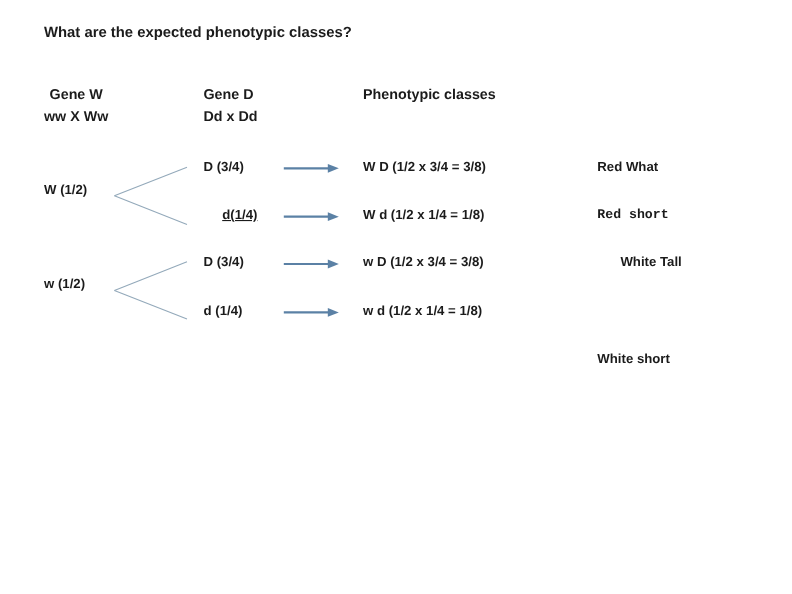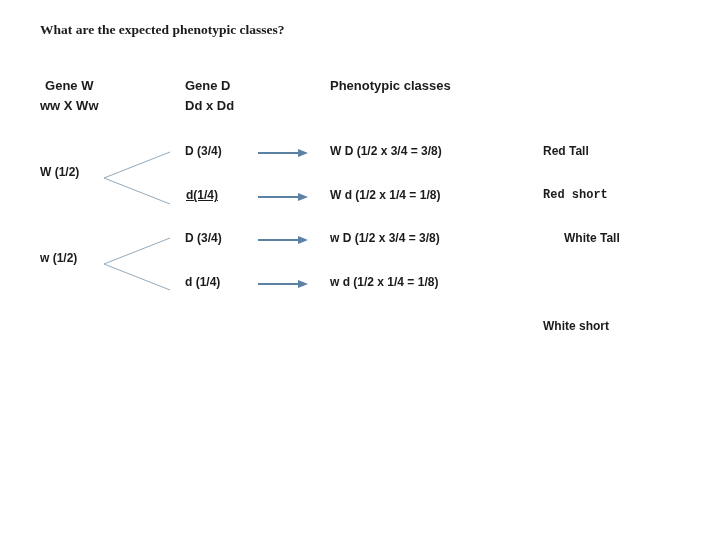--- a/index.html
+++ b/index.html
@@ -41,21 +41,21 @@
   .arrow-head {
     fill: var(--arrow, #5b81a5);
     stroke: none;
   }
 </style>
 </head>
 <body>
 
 <div class="slide">
 
-  <div class="abs title" style="left:40px; top:22px;font-family:Liberation Serif, serif;">What are the expected phenotypic classes?</div>
+  <div class="abs title" style="left:40px; top:22px;">What are the expected phenotypic classes?</div>
 
   <div class="abs hdr" style="left:40px; top:76px;text-align:center;">
     <div>Gene W</div>
     <div>ww X Ww</div>
   </div>
   <div class="abs hdr" style="left:330px; top:76px;">Phenotypic classes</div>
   <div class="abs hdr" style="left:185px; top:76px;">
     <div>Gene D</div>
     <div>Dd x Dd</div>
   </div>
@@ -84,23 +84,23 @@
       <line class="arrow-line" x1="258" y1="284" x2="299" y2="284"></line>
       <polygon class="arrow-head" points="298,280 308,284 298,288"></polygon>
     </g>
   </svg>
 
   <div class="abs cell" style="left:40px; top:164px;">W (1/2)</div>
   <div class="abs cell" style="left:40px; top:250px;">w (1/2)</div>
 
   <div class="abs cell" style="left:185px; top:143px;">D (3/4)</div>
   <div class="abs cell" style="left:330px; top:143px;">W D (1/2 x 3/4 = 3/8)</div>
-  <div class="abs cell" style="left:543px; top:143px;">Red Tall</div>
+  <div class="abs cell" style="left:543px; top:143px;">Red What</div>
 
-  <div class="abs cell" style="left:186px; top:187px;text-decoration:underline;">d(1/4)</div>
+  <div class="abs cell" style="left:202px; top:187px;text-decoration:underline;">d(1/4)</div>
   <div class="abs cell" style="left:330px; top:187px;">W d (1/2 x 1/4 = 1/8)</div>
   <div class="abs cell" style="left:543px; top:187px;font-family:Liberation Mono, monospace;">Red short</div>
 
   <div class="abs cell" style="left:185px; top:230px;">D (3/4)</div>
   <div class="abs cell" style="left:330px; top:230px;">w D (1/2 x 3/4 = 3/8)</div>
   <div class="abs cell" style="left:564px; top:230px;">White Tall</div>
 
   <div class="abs cell" style="left:185px; top:274px;">d (1/4)</div>
   <div class="abs cell" style="left:330px; top:274px;">w d (1/2 x 1/4 = 1/8)</div>
   <div class="abs cell" style="left:543px; top:274px;margin-top:44px;">White short</div>

